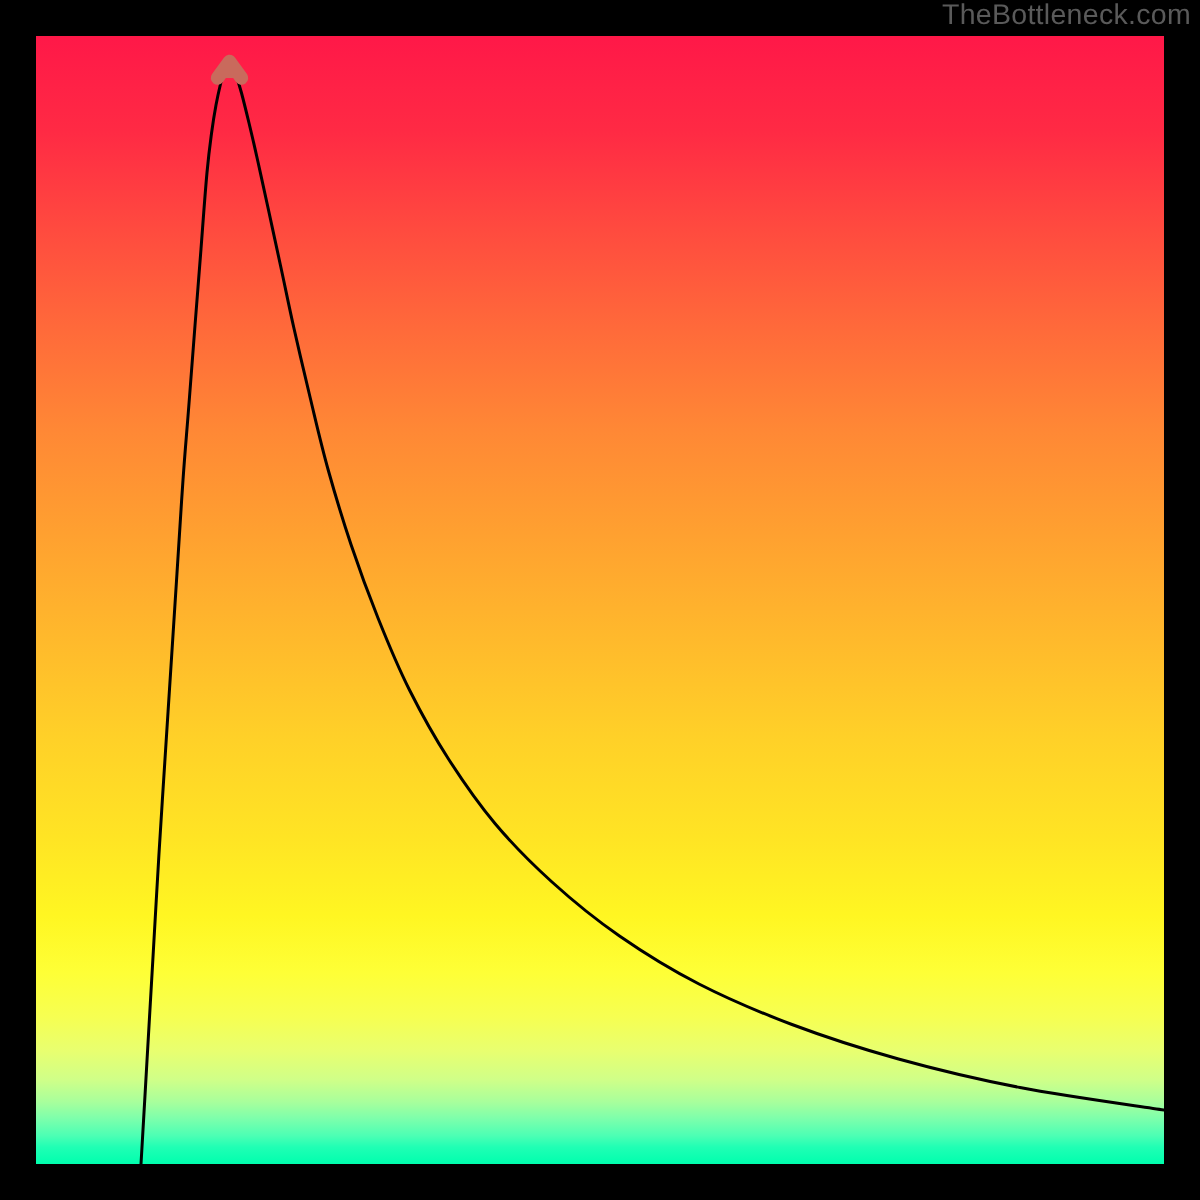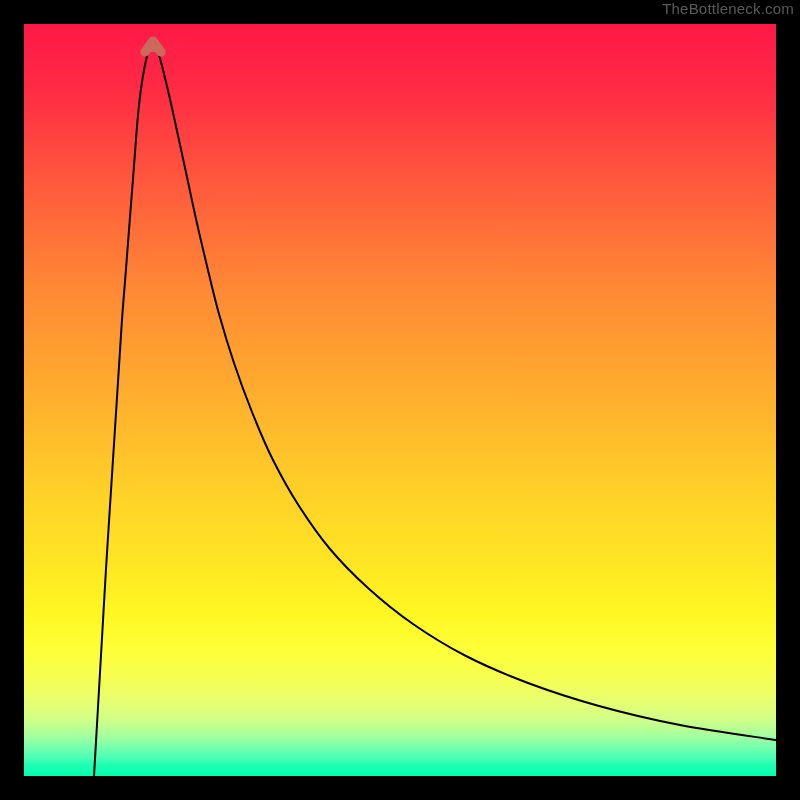--- a/index.html
+++ b/index.html
@@ -55,21 +55,21 @@
     position: absolute;
     left: 0; top: 0;
     width: 752px;
     height: 752px;
   }
   .watermark {
     position: absolute;
     top: 0;
     right: 6px;
     color: #5a5a5a;
-    font-size: 15px;
+    font-size: 19px;
     font-weight: 400;
     letter-spacing: 0.2px;
     user-select: none;
   }
 </style>
 </head>
 <body>
 
 <div class="frame">
   <div class="watermark">TheBottleneck.com</div>

